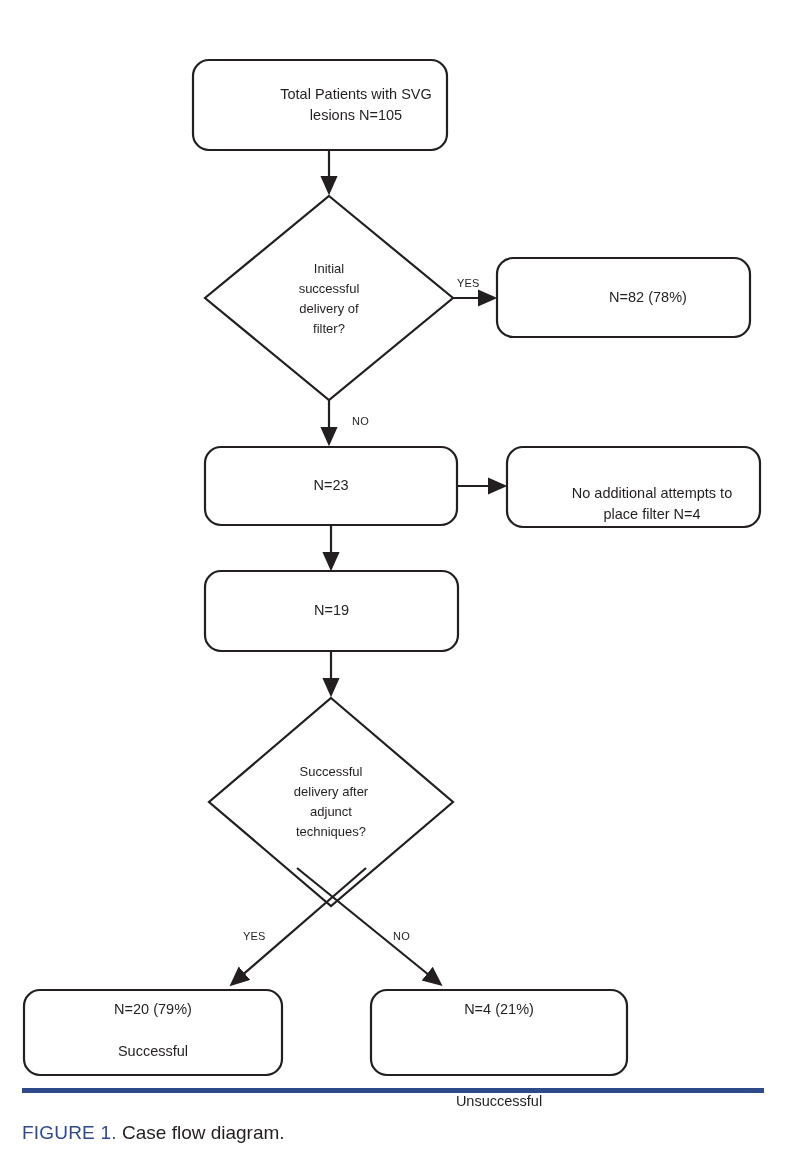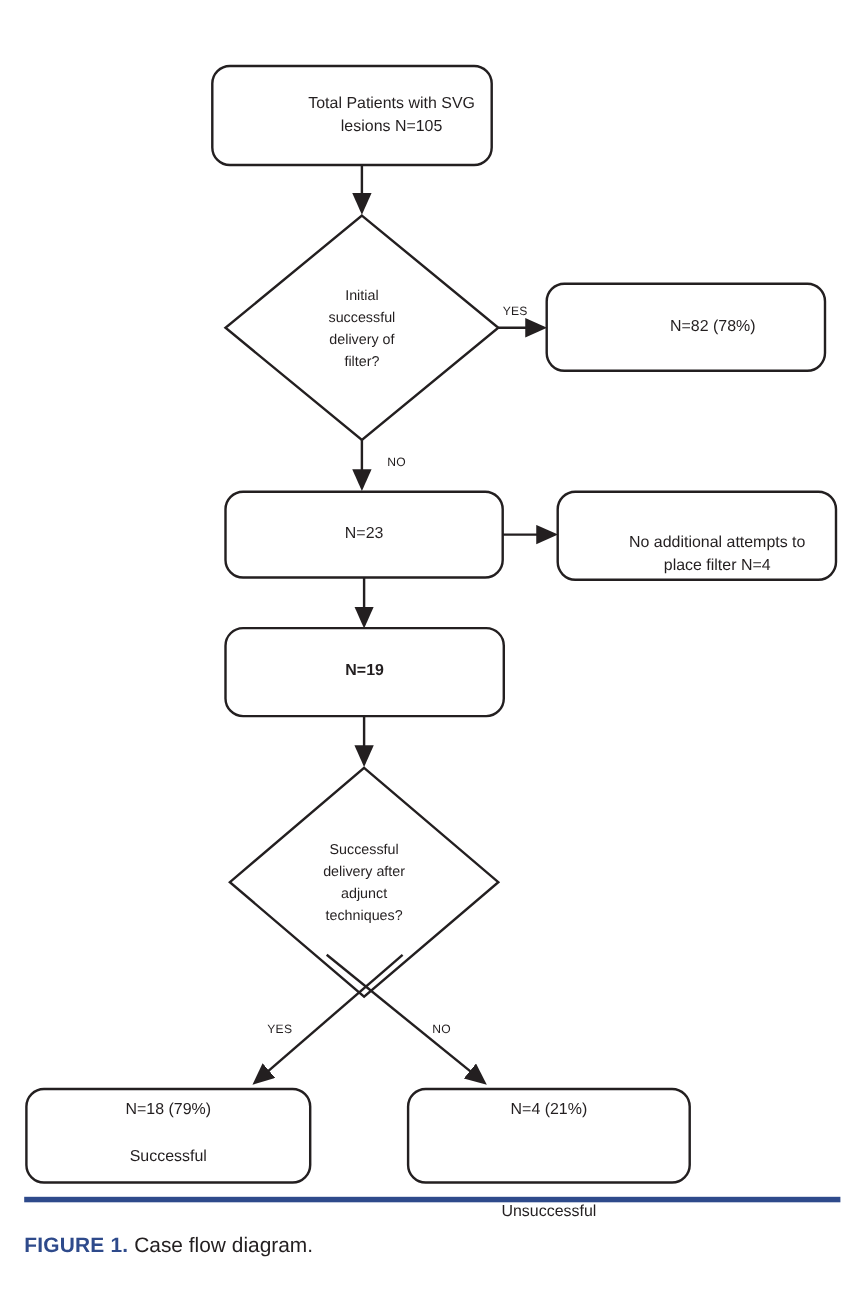--- a/index.html
+++ b/index.html
@@ -60,21 +60,21 @@
   .caption {
     position: absolute;
     left: 22px;
     top: 1122px;
     font-size: 19px;
     color: #231f20;
     font-family: "Liberation Sans", sans-serif;
   }
   .caption .fig-num {
     color: #2e4a8b;
-    font-weight: bold;
+    font-weight: normal;
     letter-spacing: 0.2px;
   }
   .caption .fig-text {
     color: #231f20;
     text-align: right;
   }
 </style>
 </head>
 <body>
 
@@ -130,28 +130,28 @@
 delivery of
 filter?</div>
 
   <div class="node-label" style="left:497px; top:258px; width:302px; height:79px;">N=82 (78%)</div>
 
   <div class="node-label" style="left:205px; top:447px; width:252px; height:78px;text-align:center;">N=23</div>
 
   <div class="node-label" style="left:507px; top:464px; width:290px; height:80px;">No additional attempts to
 place filter N=4</div>
 
-  <div class="node-label" style="left:205px; top:571px; width:253px; height:80px;font-weight:bold;">N=19</div>
+  <div class="node-label" style="left:205px; top:571px; width:253px; height:80px;">N=19</div>
 
   <div class="node-label diamond-label" style="left:251px; top:742px; width:160px; height:120px;">Successful
 delivery after
 adjunct
 techniques?</div>
 
-  <div class="node-label" style="left:24px; top:995px; width:258px; height:30px;">N=18 (79%)</div>
+  <div class="node-label" style="left:24px; top:995px; width:258px; height:30px;">N=20 (79%)</div>
   <div class="node-label" style="left:24px; top:1037px; width:258px; height:30px;">Successful</div>
 
   <div class="node-label" style="left:371px; top:995px; width:256px; height:30px;">N=4 (21%)</div>
   <div class="node-label" style="left:371px; top:1087px; width:256px; height:30px;">Unsuccessful</div>
 
   <div class="edge-label" style="left:457px; top:277px;">YES</div>
   <div class="edge-label" style="left:352px; top:415px;">NO</div>
   <div class="edge-label" style="left:243px; top:930px;">YES</div>
   <div class="edge-label" style="left:393px; top:930px;">NO</div>
 

